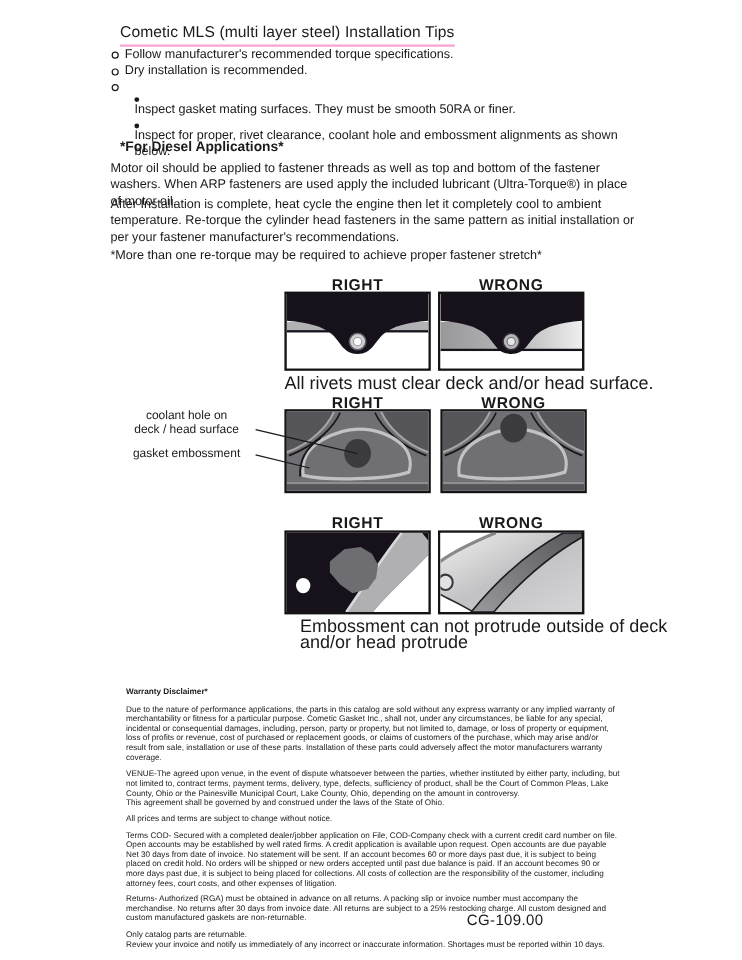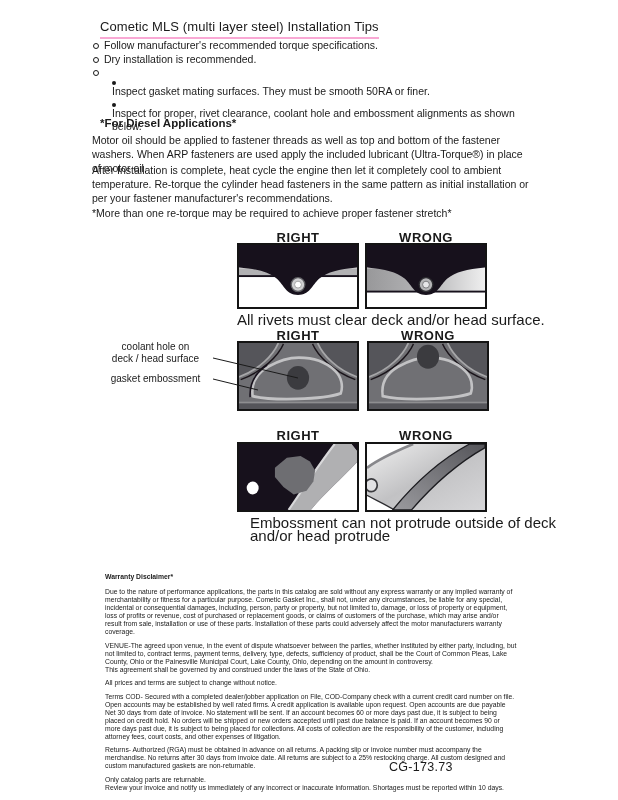--- a/index.html
+++ b/index.html
@@ -205,15 +205,15 @@
     <p>Due to the nature of performance applications, the parts in this catalog are sold without any express warranty or any implied warranty of merchantability or fitness for a particular purpose.  Cometic Gasket Inc., shall not, under any circumstances, be liable for any special, incidental or consequential damages, including, person, party or property, but not limited to, damage, or loss of property or equipment, loss of profits or revenue, cost of purchased or replacement goods, or claims of customers of the purchase, which may arise and/or result from sale, installation or use of these parts.  Installation of these parts could adversely affect the motor manufacturers warranty coverage.</p>
     <p class="tight">VENUE-The agreed upon venue, in the event of dispute whatsoever between the parties, whether instituted by either party, including, but not limited to, contract terms, payment terms, delivery, type, defects, sufficiency of product, shall be the Court of Common Pleas, Lake County, Ohio or the Painesville Municipal Court, Lake County, Ohio, depending on the amount in controversy.</p>
     <p>This agreement shall be governed by and construed under the laws of the State of Ohio.</p>
     <p>All prices and terms are subject to change without notice.</p>
     <p>Terms COD- Secured with a completed dealer/jobber application on File, COD-Company check with a current credit card number on file.  Open accounts may be established by well rated firms.  A credit application is available upon request.  Open accounts are due payable Net 30 days from date of invoice.  No statement will be sent.  If an account becomes 60 or more days past due, it is subject to being placed on credit hold.  No orders will be shipped or new orders accepted until past due balance is paid.  If an account becomes 90 or more days past due, it is subject to being placed for collections.  All costs of collection are the responsibility of the customer, including attorney fees, court costs, and other expenses of litigation.</p>
     <p>Returns- Authorized (RGA) must be obtained in advance on all returns.  A packing slip or invoice number must accompany the merchandise.  No returns after 30 days from invoice date.  All returns are subject to a 25% restocking charge.  All custom designed and custom manufactured gaskets are non-returnable.</p>
     <p class="tight">Only catalog parts are returnable.</p>
     <p>Review your invoice and notify us immediately of any incorrect or inaccurate information.  Shortages must be reported within 10 days.</p>
   </div>
 
-  <div class="footer">CG-173.73</div>
+  <div class="footer">CG-109.00</div>
 
 </div>
 
 </body></html>

